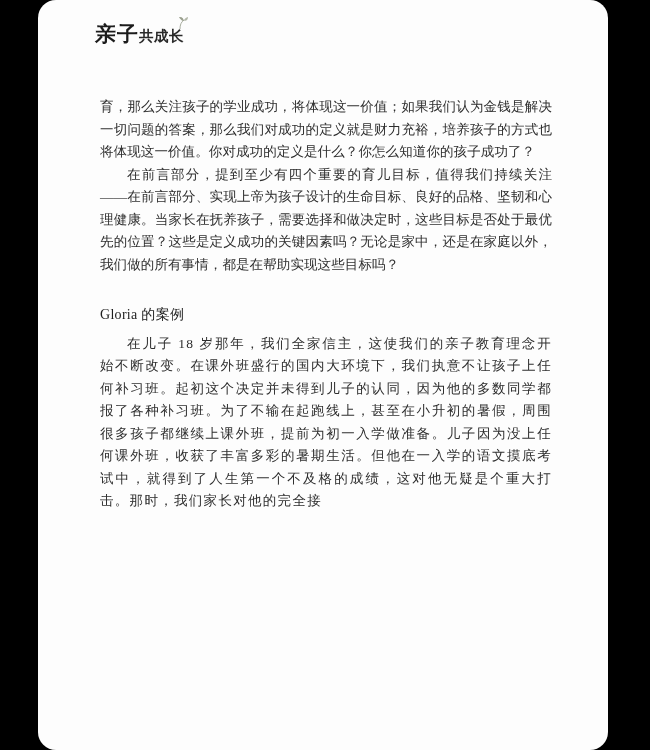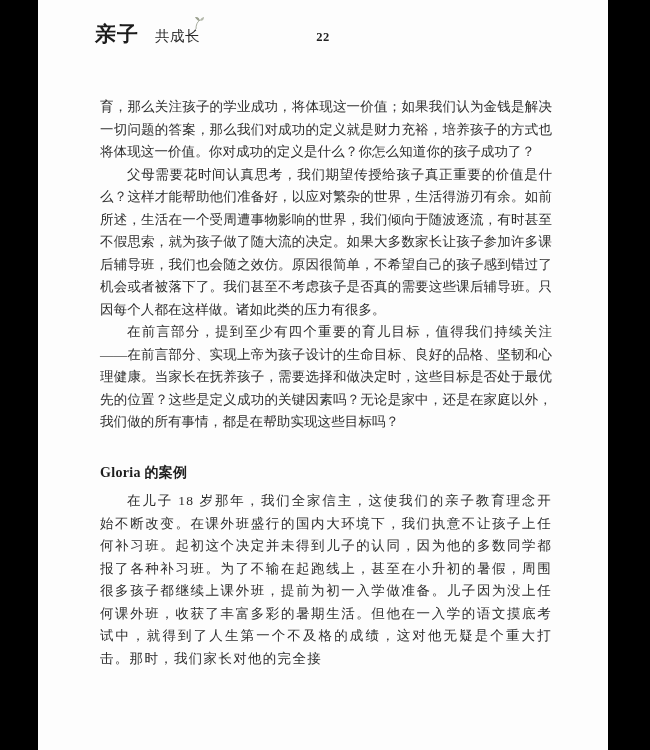--- a/index.html
+++ b/index.html
@@ -10,44 +10,44 @@
     position: relative;
     overflow: hidden;
   }
   .paper {
     position: absolute;
     left: 38px;
     top: 0;
     width: 570px;
     height: 750px;
     background: #fdfdfd;
+    border-radius: 18px;
   }
   
   .header { position: absolute; left: 0; top: 0; width: 100%; height: 60px; }
   .logo {
     position: absolute;
     left: 57px;
     top: 20px;
     display: flex;
     align-items: baseline;
     color: #1c1c1c;
     white-space: nowrap;
   }
   .logo-primary {
     font-size: 21px;
     font-weight: 700;
     letter-spacing: 1px;
   }
   .logo-secondary {
     font-size: 14.5px;
-    font-weight: 400;
+    font-weight: 700;
     letter-spacing: 0.5px;
     position: relative;
     color: #2a2a2a;
-    margin-left: 16px;
   }
   .sprout {
     position: absolute;
     right: -4px;
     top: -11px;
     width: 16px;
     height: 14px;
   }
   .page-number {
     position: absolute;
@@ -73,21 +73,21 @@
     line-height: 22.5px;
     text-align: justify;
     text-justify: inter-ideograph;
     letter-spacing: 0.1px;
   }
   .text-block p.indent { text-indent: 2em; }
   .section-heading {
     margin-top: 28px;
     margin-bottom: 6px;
     font-size: 14px;
-    font-weight: 700;
+    font-weight: 400;
     color: #1e1e1e;
     line-height: 22.5px;
     letter-spacing: 0.3px;
   }
   .case-paragraph {
     letter-spacing: 1.3px !important;
   }
 </style>
 </head>
 <body>
@@ -96,26 +96,24 @@
 
   <div class="header">
     <div class="logo">
       <span class="logo-primary">亲子</span>
       <span class="logo-secondary">共成长<svg class="sprout" viewBox="0 0 16 14" xmlns="http://www.w3.org/2000/svg">
           <path d="M8 13 C8 9 9 6 12 4" stroke="#a8ad9f" stroke-width="1" fill="none"></path>
           <path d="M12 4 C14 1 16 1 16 1 C16 4 14 5.5 12 4.5 Z" fill="#b3b8aa"></path>
           <path d="M11 5 C8 3.5 7 1 7 1 C10 0.5 12 2.5 11.5 5 Z" fill="#9aa08e"></path>
         </svg></span>
     </div>
-    <div class="page-number">22</div>
   </div>
 
   <div class="text-block">
     <p>育，那么关注孩子的学业成功，将体现这一价值；如果我们认为金钱是解决一切问题的答案，那么我们对成功的定义就是财力充裕，培养孩子的方式也将体现这一价值。你对成功的定义是什么？你怎么知道你的孩子成功了？</p>
-    <p class="indent">父母需要花时间认真思考，我们期望传授给孩子真正重要的价值是什么？这样才能帮助他们准备好，以应对繁杂的世界，生活得游刃有余。如前所述，生活在一个受周遭事物影响的世界，我们倾向于随波逐流，有时甚至不假思索，就为孩子做了随大流的决定。如果大多数家长让孩子参加许多课后辅导班，我们也会随之效仿。原因很简单，不希望自己的孩子感到错过了机会或者被落下了。我们甚至不考虑孩子是否真的需要这些课后辅导班。只因每个人都在这样做。诸如此类的压力有很多。</p>
     <p class="indent">在前言部分，提到至少有四个重要的育儿目标，值得我们持续关注 ——在前言部分、实现上帝为孩子设计的生命目标、良好的品格、坚韧和心理健康。当家长在抚养孩子，需要选择和做决定时，这些目标是否处于最优先的位置？这些是定义成功的关键因素吗？无论是家中，还是在家庭以外，我们做的所有事情，都是在帮助实现这些目标吗？</p>
 
     <h3 class="section-heading">Gloria 的案例</h3>
 
     <p class="indent case-paragraph">在儿子 18 岁那年，我们全家信主，这使我们的亲子教育理念开始不断改变。在课外班盛行的国内大环境下，我们执意不让孩子上任何补习班。起初这个决定并未得到儿子的认同，因为他的多数同学都报了各种补习班。为了不输在起跑线上，甚至在小升初的暑假，周围很多孩子都继续上课外班，提前为初一入学做准备。儿子因为没上任何课外班，收获了丰富多彩的暑期生活。但他在一入学的语文摸底考试中，就得到了人生第一个不及格的成绩，这对他无疑是个重大打击。那时，我们家长对他的完全接</p>
   </div>
 
 </div>
 
 </body></html>

